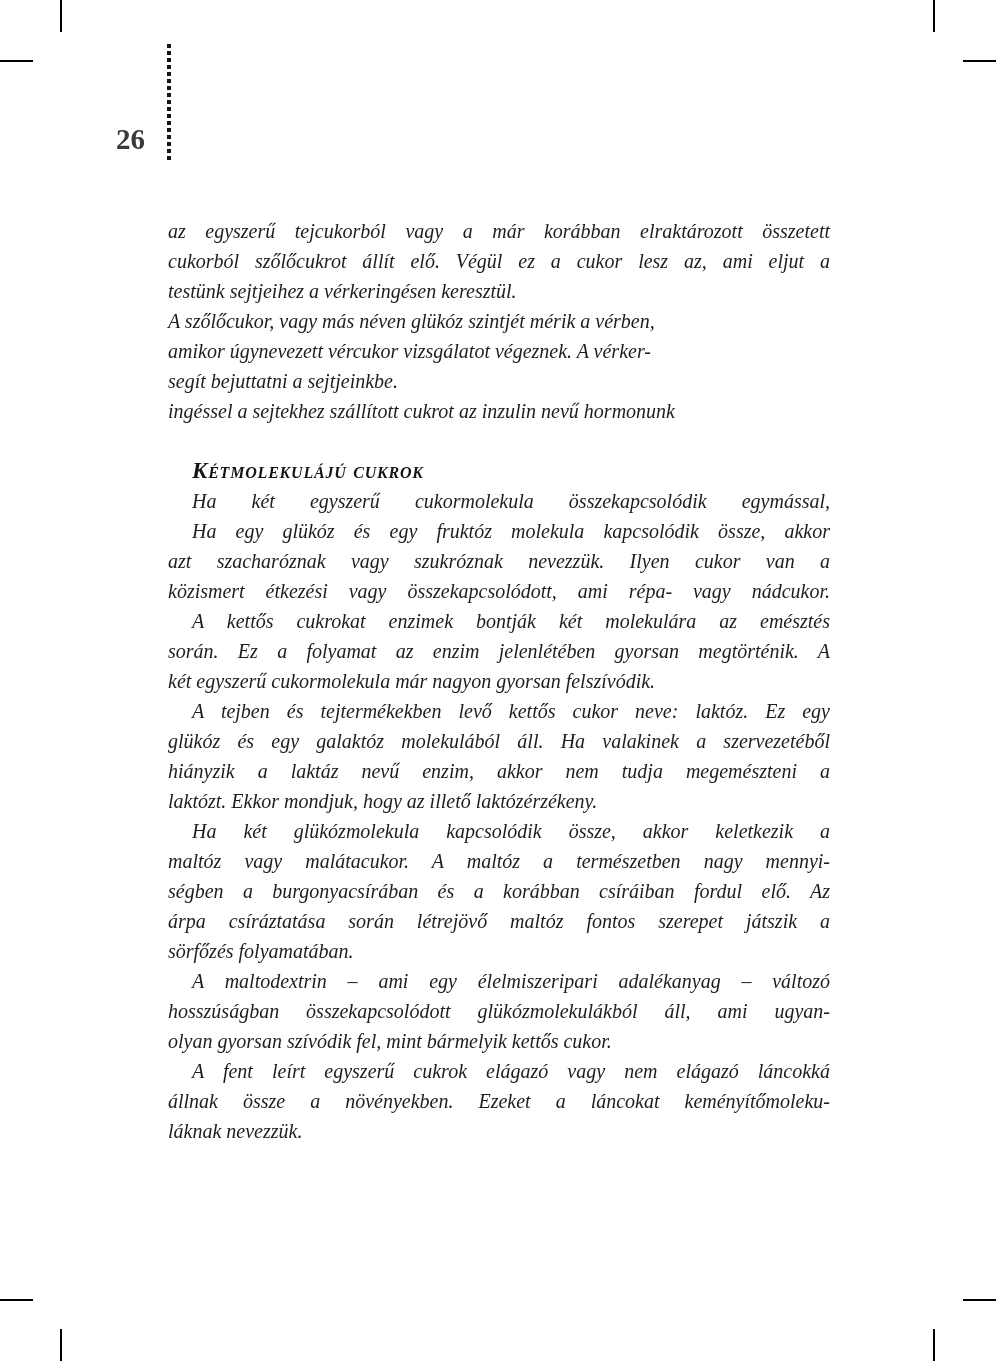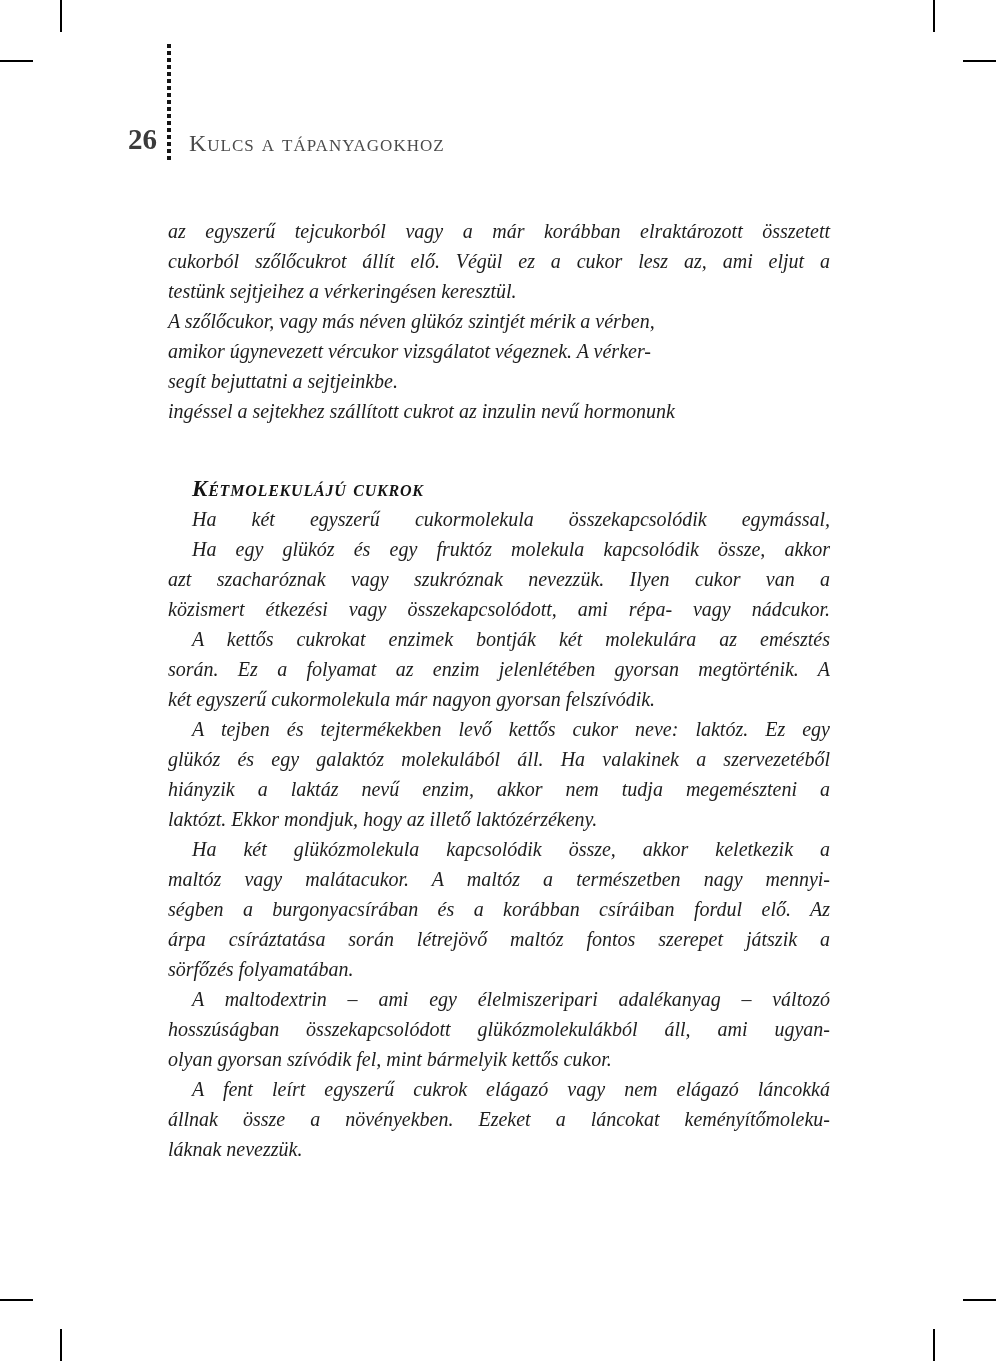--- a/index.html
+++ b/index.html
@@ -18,21 +18,21 @@
   
   .mark{position:absolute;background:var(--marks);}
   .mark.v{width:2px;height:32px;}
   .mark.h{width:33px;height:2px;}
   .tl-v{left:60px;top:0;}     .tl-h{left:0;top:60px;}
   .tr-v{left:933px;top:0;}    .tr-h{left:963px;top:60px;}
   .bl-h{left:0;top:1299px;}   .bl-v{left:60px;top:1329px;height:33px;}
   .br-h{left:963px;top:1299px;} .br-v{left:933px;top:1329px;height:33px;}
   
   .page-number{
-    position:absolute;left:128px;top:124px;width:46px;
+    position:absolute;left:116px;top:124px;width:46px;
     font-size:29px;font-weight:bold;color:var(--pagenum);
     line-height:30px;
   }
   .dotted-rule{
     position:absolute;left:167px;top:44px;width:4px;height:119px;
     background:repeating-linear-gradient(to bottom,#151515 0 4px,transparent 4px 7px);
   }
   .running-header{
     position:absolute;left:189px;top:128px;
     font-variant:small-caps;font-size:24px;line-height:30px;
@@ -40,21 +40,21 @@
   }
   
   .body-text{
     position:absolute;left:168px;top:216px;width:662px;
     font-size:20px;line-height:30px;font-style:italic;
   }
   .line{height:30px;white-space:pre;text-align:left;}
   .line.fill{white-space:normal;text-align:justify;text-align-last:justify;}
   .line.indent{padding-left:24px;}
   .heading{
-    margin-top:48px;height:30px;padding-left:24px;
+    margin-top:30px;height:30px;padding-left:24px;
     font-weight:bold;font-variant:small-caps;
     font-size:23px;line-height:30px;letter-spacing:0.8px;
     color:#141414;
   }
 </style>
 </head>
 <body>
 
 <div class="page">
 
@@ -62,21 +62,20 @@
   <div class="mark h tl-h"></div>
   <div class="mark v tr-v"></div>
   <div class="mark h tr-h"></div>
   <div class="mark h bl-h"></div>
   <div class="mark v bl-v"></div>
   <div class="mark h br-h"></div>
   <div class="mark v br-v"></div>
 
   <div class="page-number">26</div>
   <div class="dotted-rule"></div>
-  <div class="running-header">Kulcs a tápanyagokhoz</div>
 
   <div class="body-text">
       <div class="line fill">az egyszerű tejcukorból vagy a már korábban elraktározott összetett</div>
       <div class="line fill">cukorból szőlőcukrot állít elő. Végül ez a cukor lesz az, ami eljut a</div>
       <div class="line">testünk sejtjeihez a vérkeringésen keresztül.</div>
       <div class="line">A szőlőcukor, vagy más néven glükóz szintjét mérik a vérben,</div>
       <div class="line">amikor úgynevezett vércukor vizsgálatot végeznek. A vérker-</div>
       <div class="line">segít bejuttatni a sejtjeinkbe.</div>
       <div class="line">ingéssel a sejtekhez szállított cukrot az inzulin nevű hormonunk</div>
       <div class="heading">Kétmolekulájú cukrok</div>

